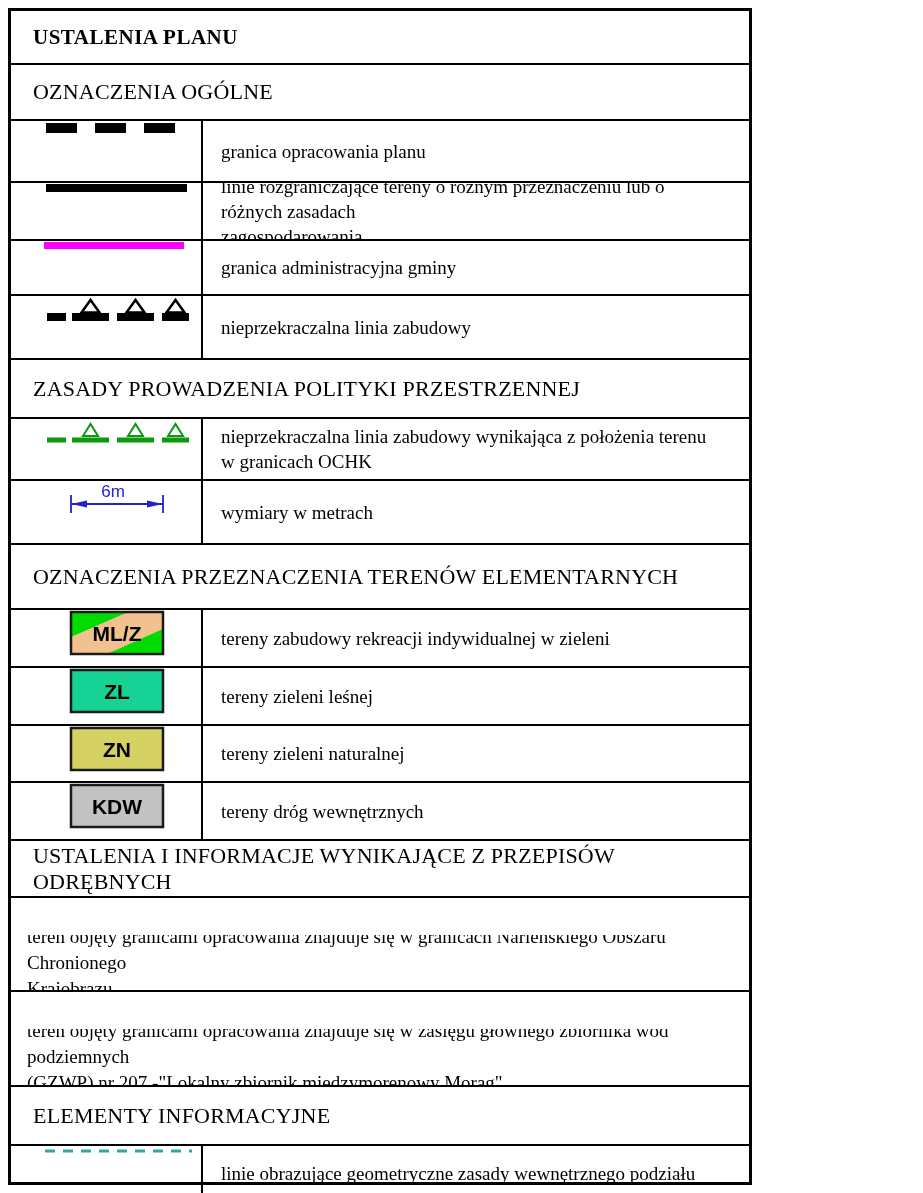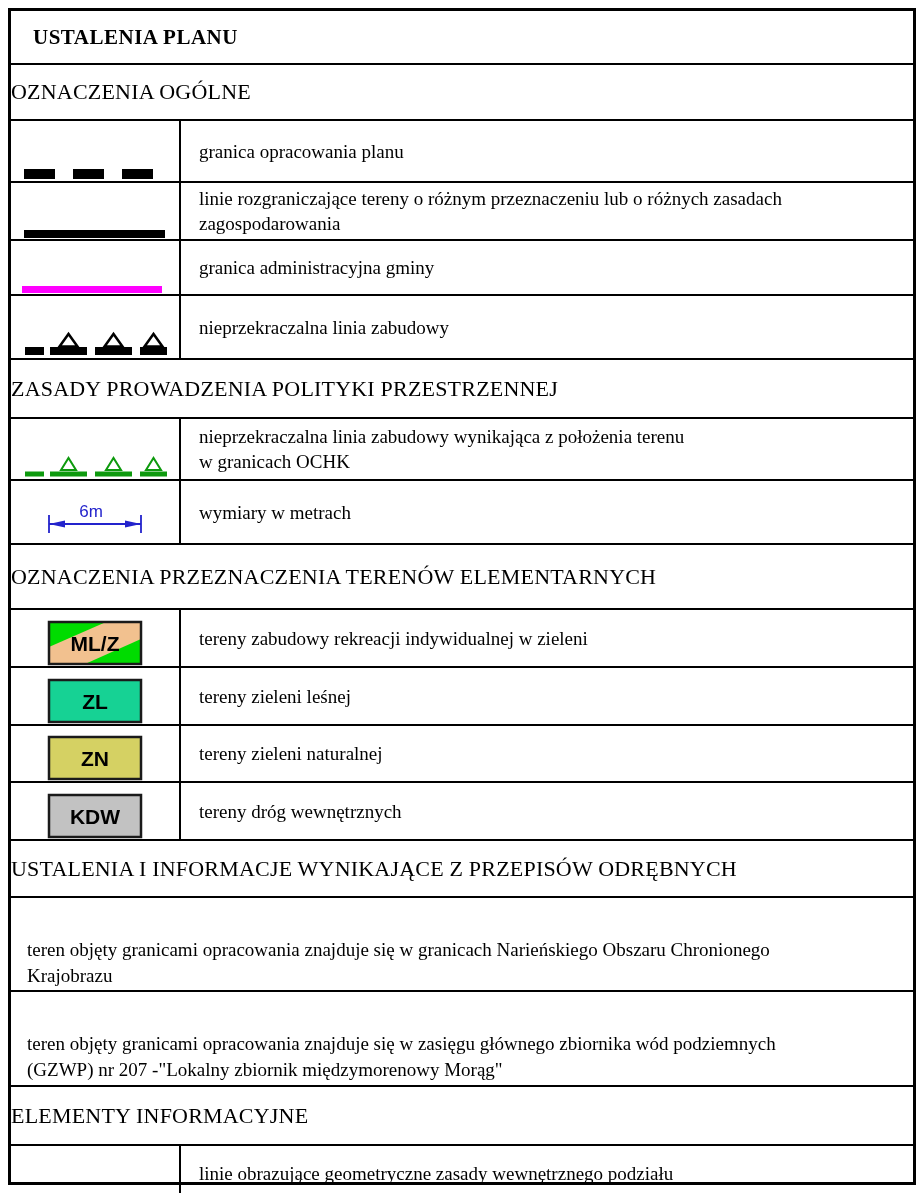--- a/index.html
+++ b/index.html
@@ -1,41 +1,41 @@
 <!DOCTYPE html>
 <html><head>
 <meta charset="utf-8">
 <style>
   html,body { margin:0; padding:0; }
   body {
     width:923px; height:1193px; background:#ffffff; position:relative;
     font-family:"Liberation Serif", serif; color:#000;
   }
   .frame {
-    position:absolute; left:8px; top:8px; width:908px; height:1177px;
+    position:absolute; left:8px; top:8px; width:744px; height:1177px;
     border:3px solid #000; box-sizing:border-box;
     display:flex; flex-direction:column; background:#fff;
   }
   .row {
     box-sizing:border-box; border-bottom:2px solid #000;
-    display:flex; align-items:stretch; flex:0 0 auto; overflow:hidden;
+    display:flex; align-items:stretch; flex:0 0 auto; overflow:hidden;padding-left:22px;
   }
   .row.last { border-bottom:none; }
   .h54{height:54px}.h56{height:56px}.h62{height:62px}.h58{height:58px}
   .h55{height:55px}.h59{height:59px}.h64{height:64px}.h65{height:65px}
   .h57{height:57px}.h53{height:53px}
 
   .title-row { align-items:center; padding-left:22px; }
   .title-row span { font-weight:bold; font-size:21px; letter-spacing:0.5px; }
   .section-row { align-items:center; }
   .section-row span { font-size:22px; letter-spacing:0.2px; }
 
   .sym {
     flex:0 0 170px; border-right:2px solid #000; box-sizing:border-box;
-    display:flex; align-items:flex-end; justify-content:center;
+    display:flex; align-items:flex-start; justify-content:center;
   }
   .desc {
     flex:1; display:flex; flex-direction:column; justify-content:center;
     padding:3px 24px 3px 18px; font-size:19px; line-height:25px;
   }
   .desc span { display:block; }
 
   .fulltext {
     flex-direction:column; justify-content:center;
     padding:2px 30px 2px 16px; font-size:19px; line-height:26px;margin-top:37px;

